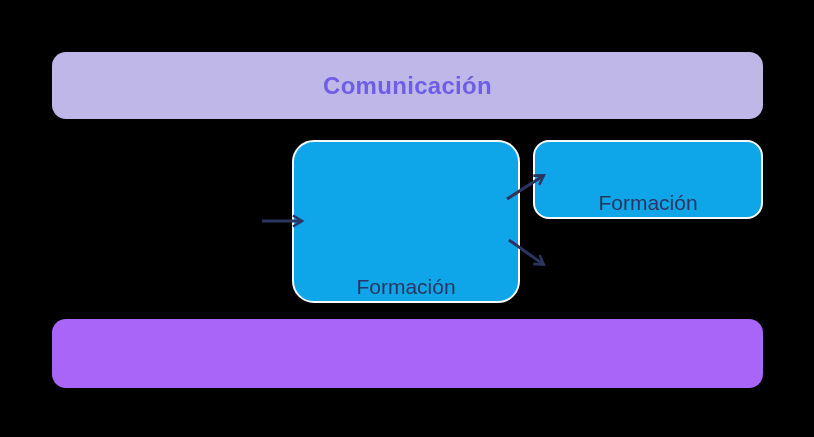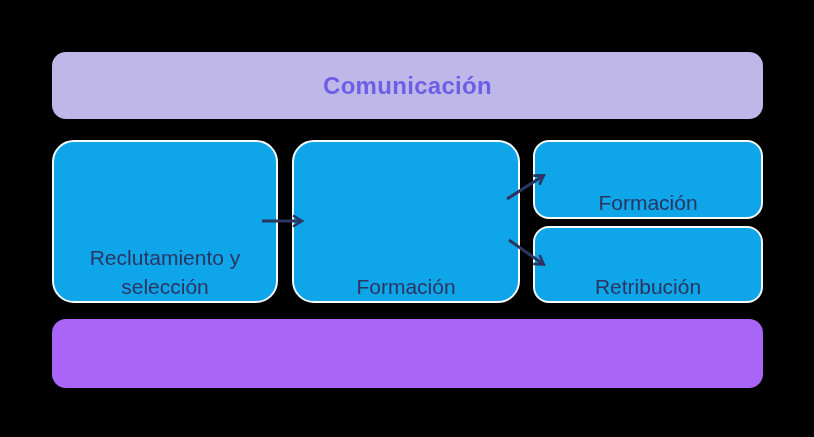--- a/index.html
+++ b/index.html
@@ -85,35 +85,29 @@
 </style>
 </head>
 <body>
 
 <div class="canvas">
 
   <div class="banner top-banner">
     <span class="banner-label">Comunicación</span>
   </div>
 
-  <div class="node node-large" id="node-reclutamiento">
-    <span class="node-label">Reclutamiento y selección</span>
-  </div>
 
   <div class="node node-large" id="node-evaluacion">
     <span class="node-label">Formación</span>
   </div>
 
   <div class="node node-small" id="node-formacion">
     <span class="node-label">Formación</span>
   </div>
 
-  <div class="node node-small" id="node-retribucion">
-    <span class="node-label">Retribución</span>
-  </div>
 
   <svg class="arrows" width="814" height="437" viewBox="0 0 814 437">
     <defs>
       <marker id="chevron" markerWidth="16" markerHeight="16" refX="11" refY="7" orient="auto" markerUnits="userSpaceOnUse">
         <path d="M3,1.5 L12,7 L3,12.5" fill="none" stroke="#2b3560" stroke-width="2.6"></path>
       </marker>
     </defs>
     <line x1="262" y1="221" x2="301" y2="221" stroke="#2b3560" stroke-width="3" marker-end="url(#chevron)"></line>
     <line x1="507" y1="199" x2="543" y2="176" stroke="#2b3560" stroke-width="3" marker-end="url(#chevron)"></line>
     <line x1="509" y1="240" x2="543" y2="264" stroke="#2b3560" stroke-width="3" marker-end="url(#chevron)"></line>

